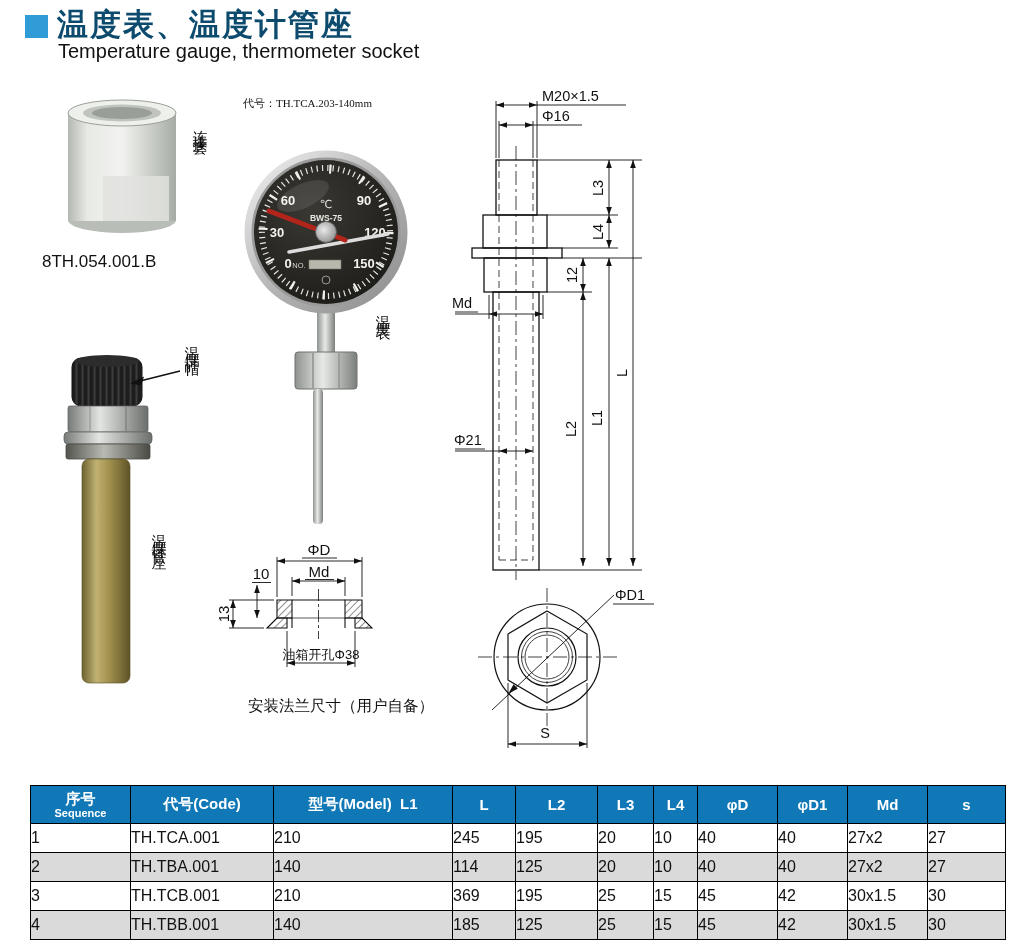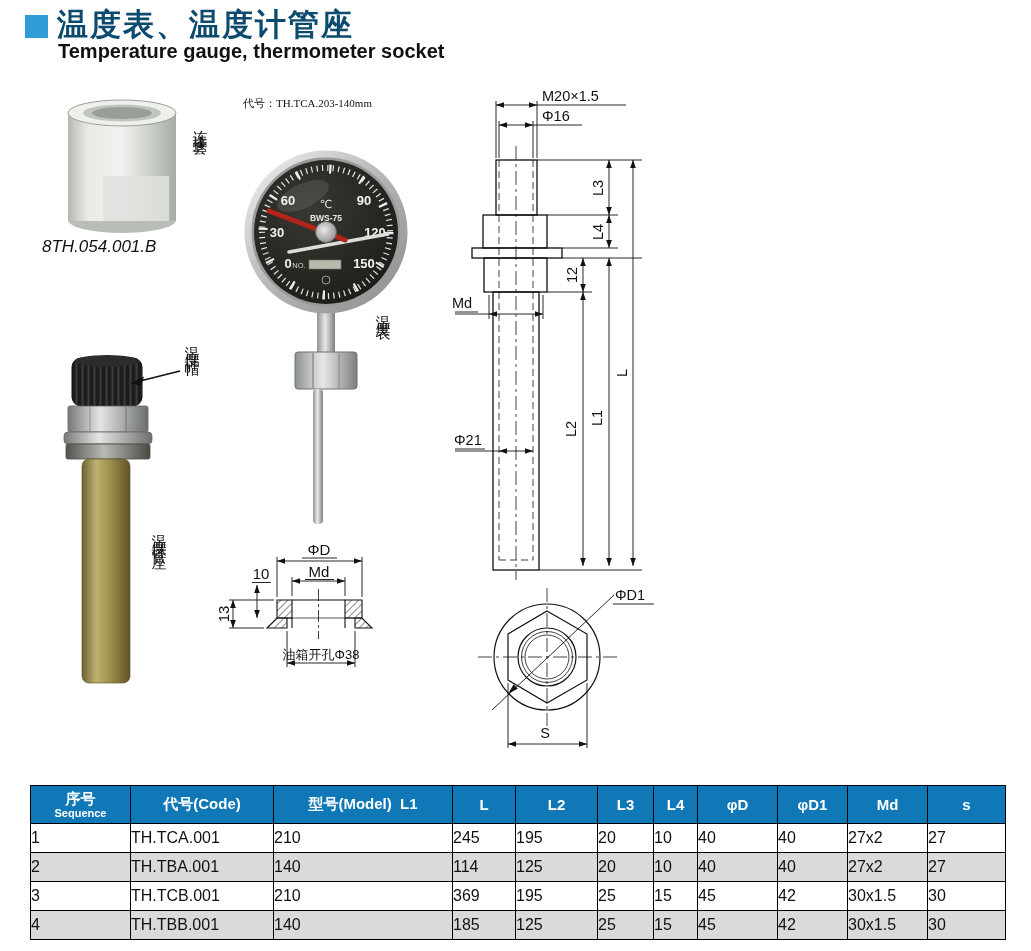--- a/index.html
+++ b/index.html
@@ -2,21 +2,21 @@
 <html><head>
 <meta charset="utf-8">
 <style>
   html,body{margin:0;padding:0;background:#fff;}
   .page{position:relative;width:1031px;height:951px;background:#fff;overflow:hidden;
         font-family:"Liberation Sans","DejaVu Sans",sans-serif;color:#111;}
   .abs{position:absolute;}
   
   .title-sq{left:25px;top:15px;width:23px;height:23px;background:#2f9cd7;}
   .title-zh{left:57px;top:4px;font-size:31px;font-weight:bold;letter-spacing:2px;color:#0c4a6e;}
-  .title-en{left:58px;top:40px;font-size:20px;font-weight:bold;color:#111;}
+  .title-en{left:58px;top:40px;font-size:20px;font-weight:normal;color:#111;}
   
   .vlabel{writing-mode:vertical-rl;text-orientation:upright;font-size:15px;letter-spacing:5px;color:#111;}
   .code-text{font-size:17px;color:#111;}
   .gauge-codes{left:243px;top:92px;font-size:11px;line-height:22px;color:#111;font-family:Liberation Serif, serif;}
   .flange-caption{left:236px;top:696px;width:210px;font-size:15.5px;text-align:center;color:#111;}
   
   .spec-table{position:absolute;left:30px;top:785px;border-collapse:collapse;table-layout:fixed;width:975px;}
   .spec-table th,.spec-table td{border:1.5px solid #000;vertical-align:middle;padding:0;}
   .spec-table thead th{background:#1078b6;color:#fff;height:37px;font-size:15px;font-weight:bold;}
   .spec-table td{height:28px;font-size:16px;color:#111;}
@@ -45,21 +45,21 @@
       </linearGradient>
     </defs>
     <ellipse cx="67" cy="124" rx="54" ry="13" fill="#b9bdb7"></ellipse>
     <rect x="13" y="17" width="108" height="108" fill="url(#slv)"></rect>
     <rect x="48" y="80" width="66" height="45" fill="#e0e2de" opacity="0.85"></rect>
     <ellipse cx="67" cy="17" rx="54" ry="13" fill="#eef0ec" stroke="#9aa098" stroke-width="1"></ellipse>
     <ellipse cx="67" cy="17" rx="39" ry="8.5" fill="#c0c4be"></ellipse>
     <ellipse cx="67" cy="17" rx="30" ry="6" fill="#999e98"></ellipse>
   </svg>
   <div class="abs vlabel" style="left:190px;top:118px;">连接套1</div>
-  <div class="abs code-text" style="left:42px;top:237px;font-style:italic;">8TH.054.001.B</div>
+  <div class="abs code-text" style="left:42px;top:252px;">8TH.054.001.B</div>
 
   <div class="abs gauge-codes">
     <div>代号：TH.TCA.203-140mm</div>
   </div>
 
   <svg class="abs" style="left:243px;top:148px;" width="166" height="380" viewBox="0 0 166 380">
     <defs>
       <radialGradient id="dialg" cx="0.4" cy="0.35" r="0.9">
         <stop offset="0" stop-color="#3a3833"></stop>
           <stop offset="0.6" stop-color="#24231f"></stop>
@@ -190,20 +190,21 @@
       <line x1="69" y1="128" x2="137" y2="128" marker-start="url(#af)" marker-end="url(#af)"></line>
     </g>
     <g fill="#111" font-size="15">
       <text x="101" y="20" text-anchor="middle">ΦD</text>
       <text x="101" y="42" text-anchor="middle">Md</text>
       <text x="43" y="44" text-anchor="middle">10</text>
       <text x="11" y="79" text-anchor="middle" transform="rotate(-90 11 79)">13</text>
       <text x="103" y="124" text-anchor="middle" font-size="13">油箱开孔Φ38</text>
     </g>
   </svg>
+  <div class="abs flange-caption">安装法兰尺寸（用户自备）</div>
 
   <svg class="abs" style="left:430px;top:88px;" width="300" height="668" viewBox="0 0 300 668">
     <defs>
       <marker id="at" markerWidth="10" markerHeight="8" refX="9" refY="4" orient="auto-start-reverse">
         <path d="M0,0.8 L9,4 L0,7.2 Z" fill="#111"></path>
       </marker>
     </defs>
 
     <g fill="none" stroke="#111" stroke-width="1.3">
       <rect x="66" y="72" width="41" height="55"></rect>

